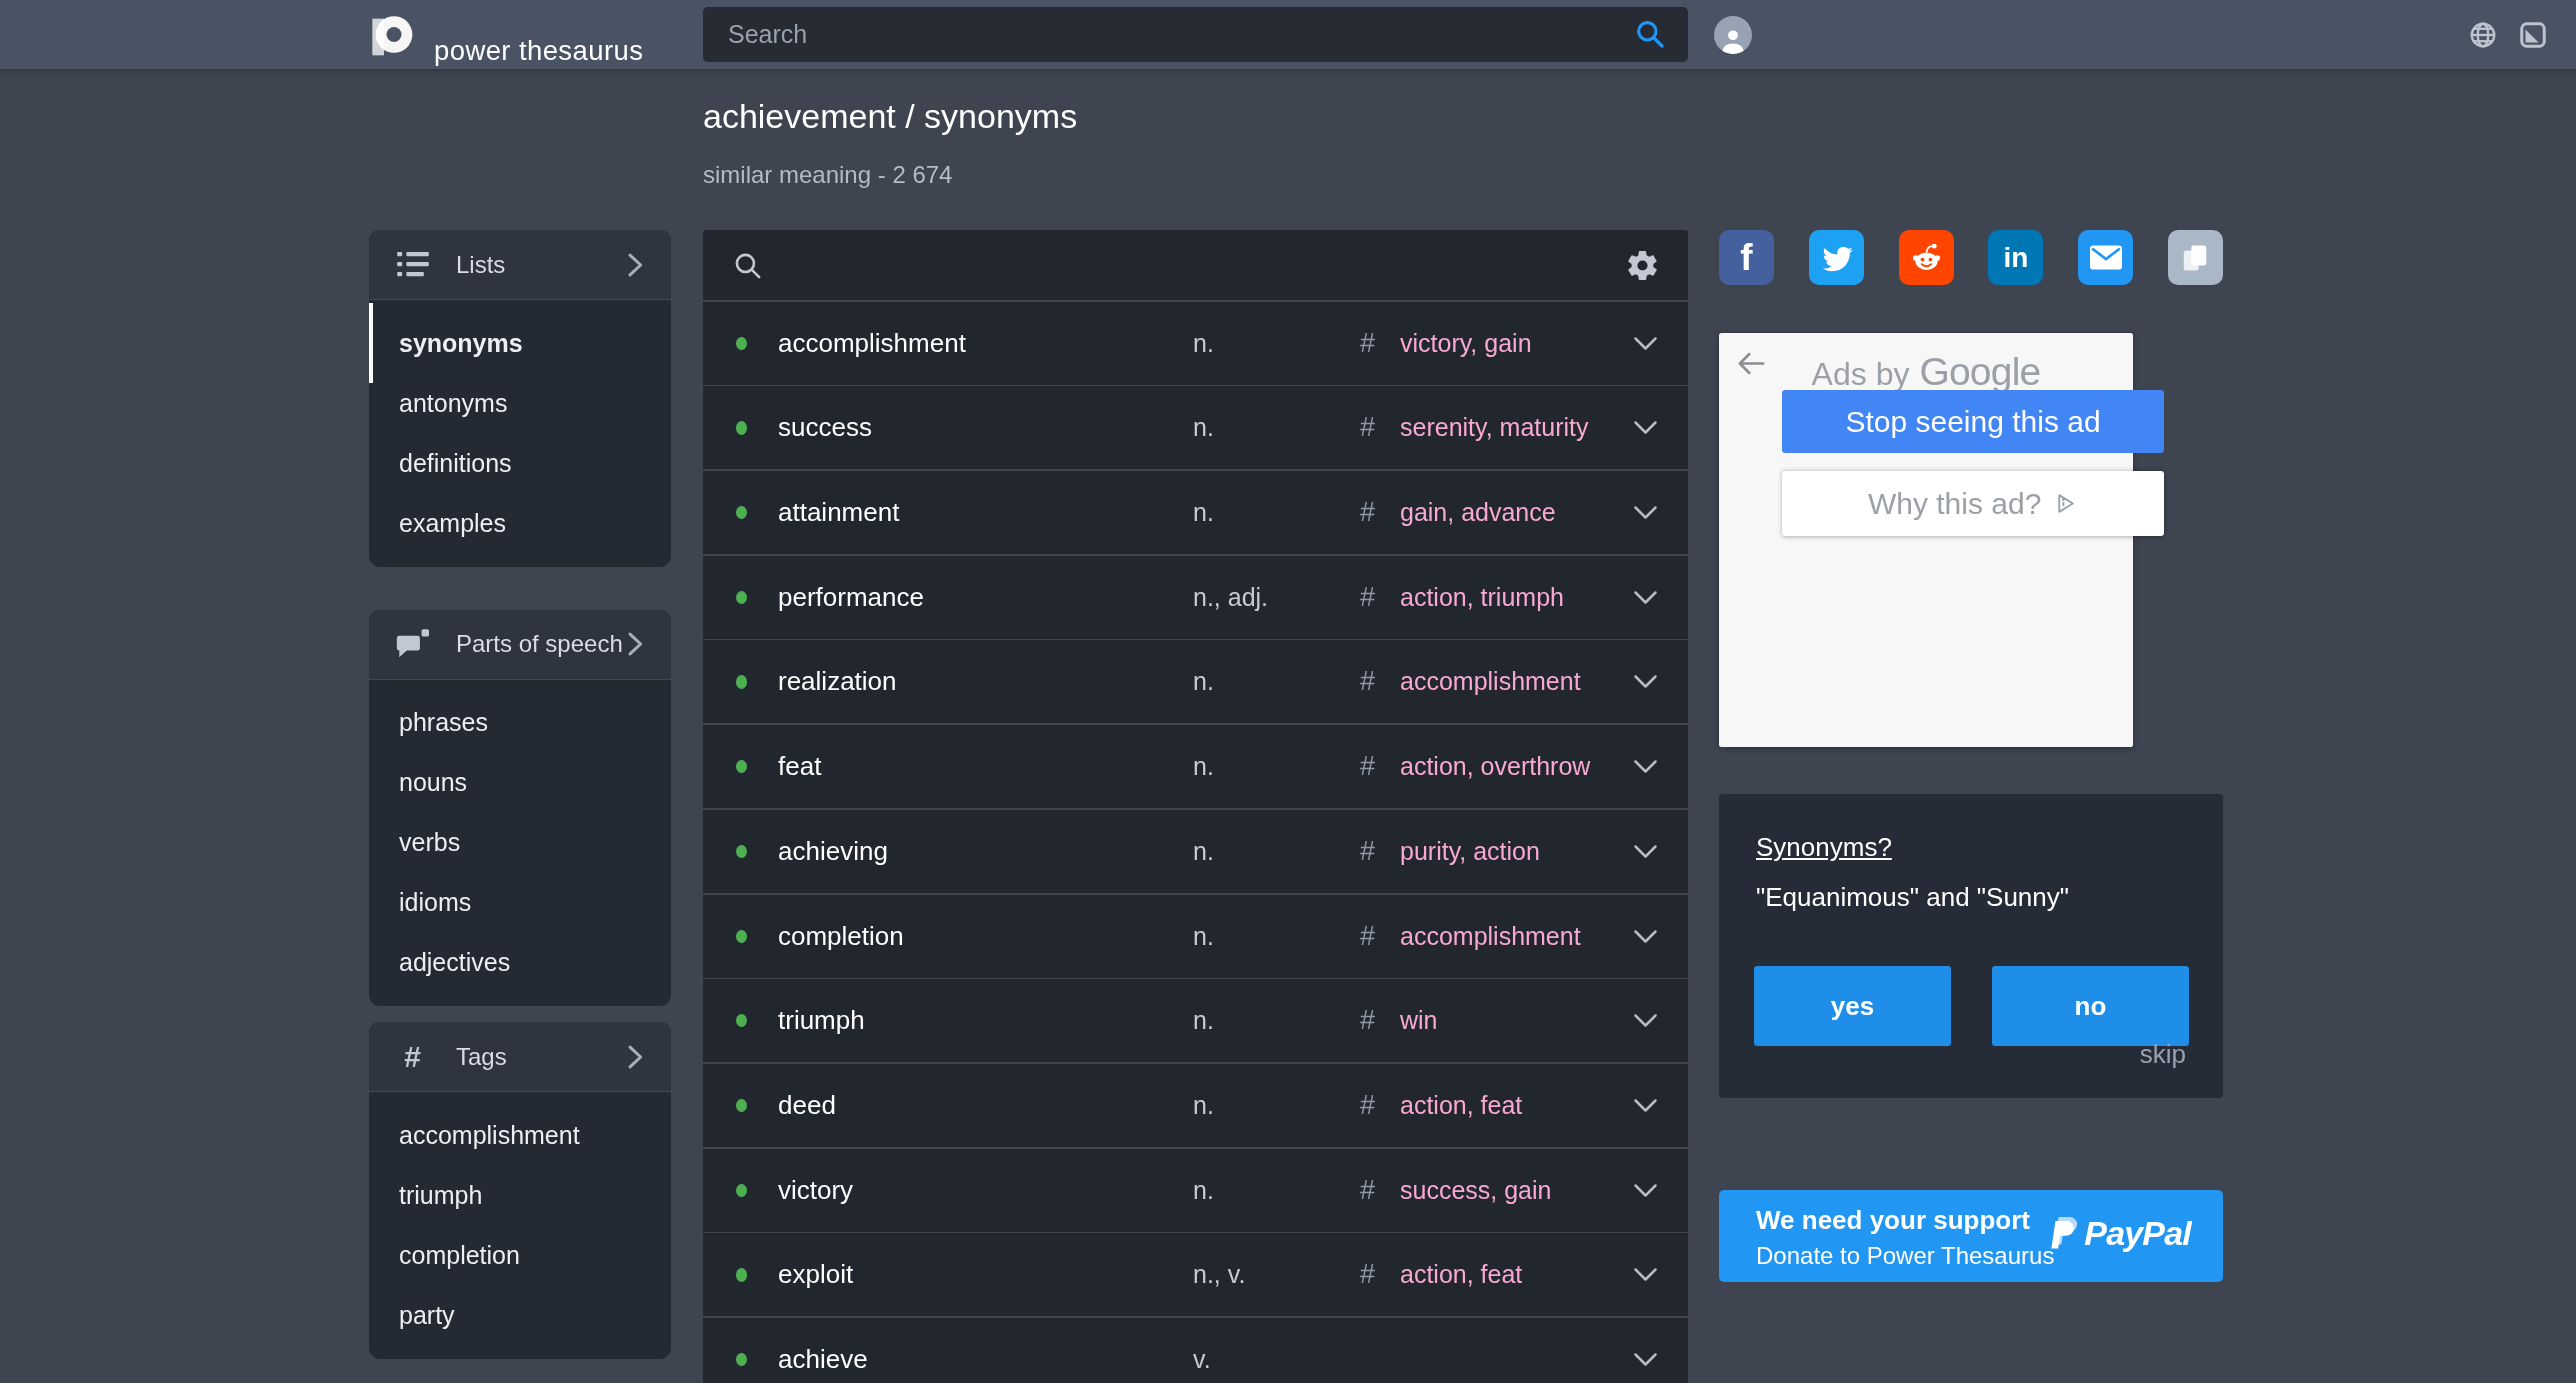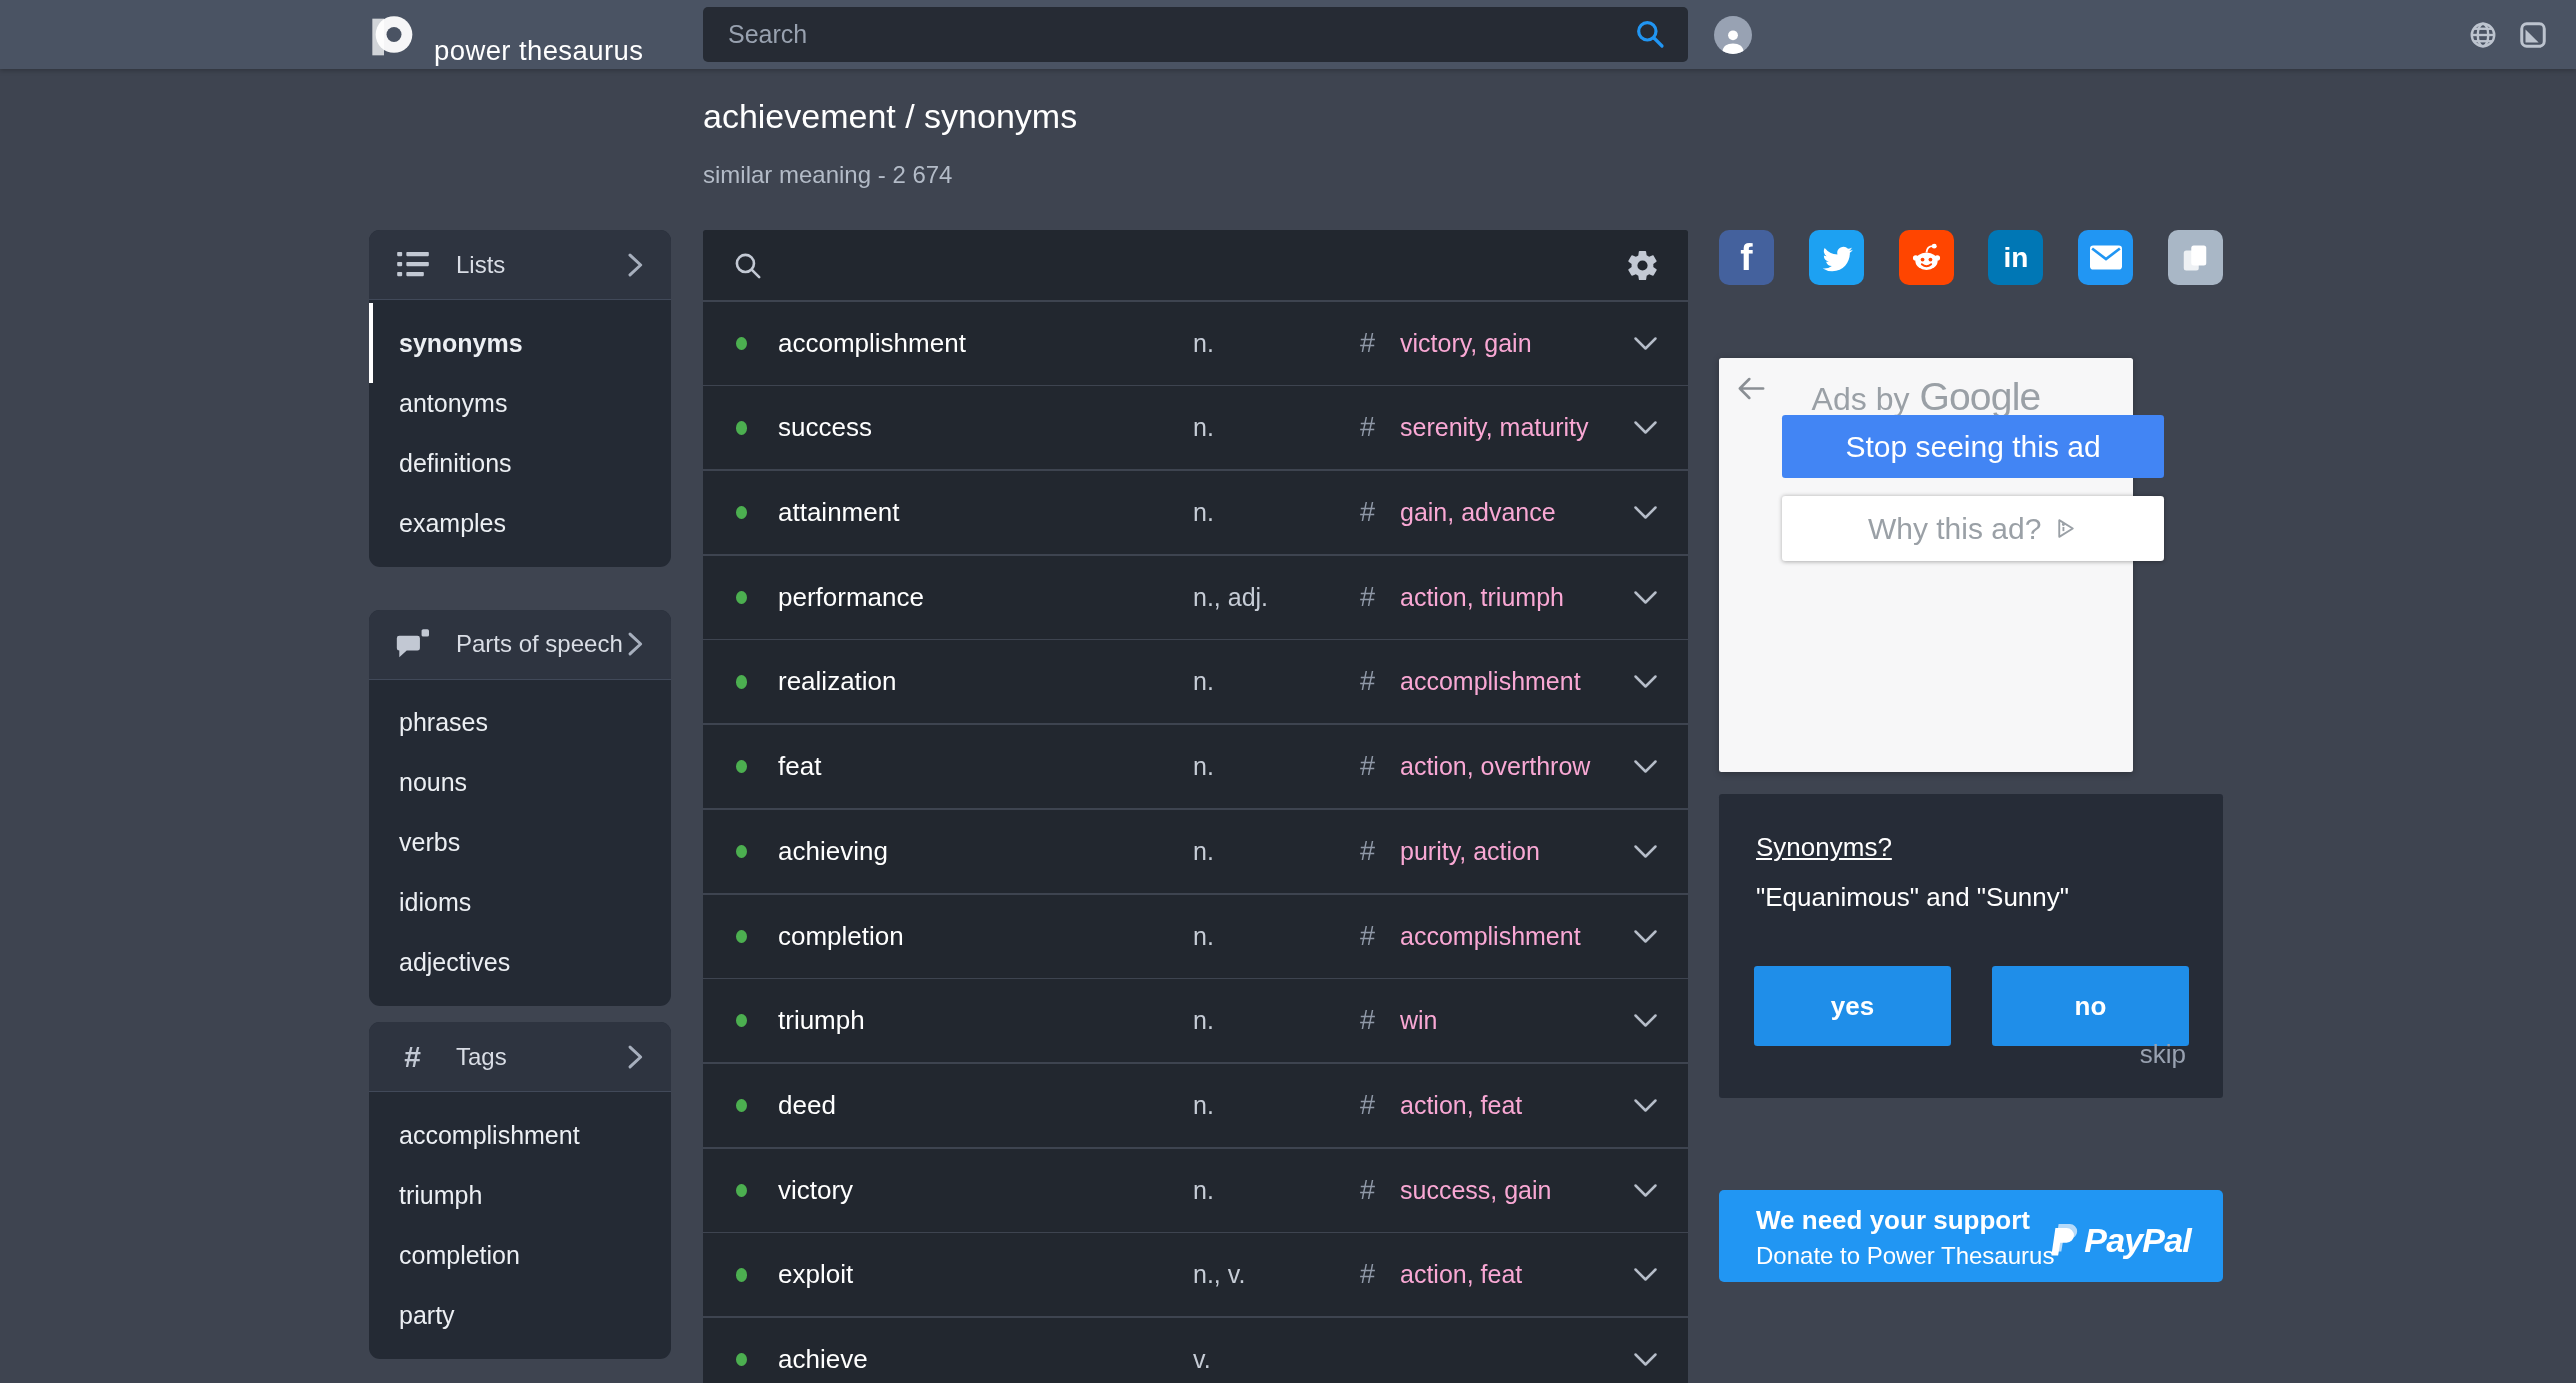--- a/index.html
+++ b/index.html
@@ -53,38 +53,38 @@
   .row .chev { position:absolute; right:30px; top:34px; display:flex; }
   
   .share { position:absolute; left:1719px; top:230px; width:504px; display:flex; justify-content:space-between; }
   .sbtn { width:55px; height:55px; border-radius:10px; display:flex; align-items:center; justify-content:center; cursor:pointer; color:#fff; }
   .sbtn.fb { background:#44619d; font-size:37px; font-weight:700; }
   .sbtn.tw { background:#1da1f2; }
   .sbtn.rd { background:#ff4500; }
   .sbtn.li { background:#0077b5; font-size:28px; font-weight:700; }
   .sbtn.em { background:#2196f3; }
   .sbtn.cp { background:#a9b7c6; }
-  .ad-card { position:absolute; left:1719px; top:358px; width:414px; height:414px; background:#f7f7f8; border-radius:2.5px; box-shadow:0 1.7px 6.7px rgba(0,0,0,.25); }
+  .ad-card { position:absolute; left:1719px; top:333px; width:414px; height:414px; background:#f7f7f8; border-radius:2.5px; box-shadow:0 1.7px 6.7px rgba(0,0,0,.25); }
   .ad-back { position:absolute; left:15px; top:13.3px; display:flex; cursor:pointer; }
   .ad-head { position:absolute; left:0; top:16.7px; width:100%; text-align:center; color:#9aa0a6; }
   .ad-head .adsby { font-size:32px; }
   .ad-head .google { font-size:39px; margin-left:10px; letter-spacing:-0.8px; }
   .ad-stop { position:absolute; left:63px; top:57px; width:382px; height:63px; background:#4285f4; border:none; border-radius:3.3px; color:#fff; font-size:30px; font-family:inherit; cursor:pointer; }
   .ad-why { position:absolute; left:63px; top:132px; width:382px; height:65px; background:#fff; border:none; border-radius:3.3px; box-shadow:0 0.8px 4.2px rgba(0,0,0,.3); color:#9aa0a6; font-size:30px; font-family:inherit; cursor:pointer; display:flex; align-items:center; justify-content:center; gap:11.7px;margin-top:6px; }
   .quiz { position:absolute; left:1719px; top:794px; width:504px; height:304px; background:#262c37; border-radius:3.3px; }
   .quiz-title { position:absolute; left:37px; top:38px; font-size:26px; color:#fff;text-decoration:underline; }
   .quiz-pair { position:absolute; left:37px; top:88px; font-size:26px; color:#fff; }
   .quiz-btn { position:absolute; top:172px; width:197px; height:80px; background:#1f8ee9; border:none; border-radius:3.3px; color:#fff; font-size:26px; font-weight:700; font-family:inherit; cursor:pointer; }
   .quiz-yes { left:35px; }
   .quiz-no { left:273px; width:197px; }
   .quiz-skip { position:absolute; right:37px; top:245px; font-size:26px; color:#99a2b1; cursor:pointer; }
   .paypal { position:absolute; left:1719px; top:1190px; width:504px; height:92px; background:#2196f3; border-radius:5px; cursor:pointer; }
   .pp-title { position:absolute; left:37px; top:15px; font-size:26px; font-weight:700; color:#fff; }
   .pp-sub { position:absolute; left:37px; top:52px; font-size:24px; color:#fff; }
-  .pp-logo { position:absolute; right:32px; top:30px; display:flex; align-items:center; gap:3px; }
+  .pp-logo { position:absolute; right:32px; top:23px; display:flex; align-items:center; gap:3px; }
   .pp-word { font-size:34px; font-weight:700; font-style:italic; color:#fff; letter-spacing:-0.8px; }
 </style>
 </head>
 <body>
 
 <header class="topbar">
   <div class="brand">
     <span style="display:flex;">
       <svg width="45" height="45" viewBox="0 0 54 54">
         <rect x="4" y="8" width="14" height="44" fill="#ffffff" opacity="0.75"></rect>

